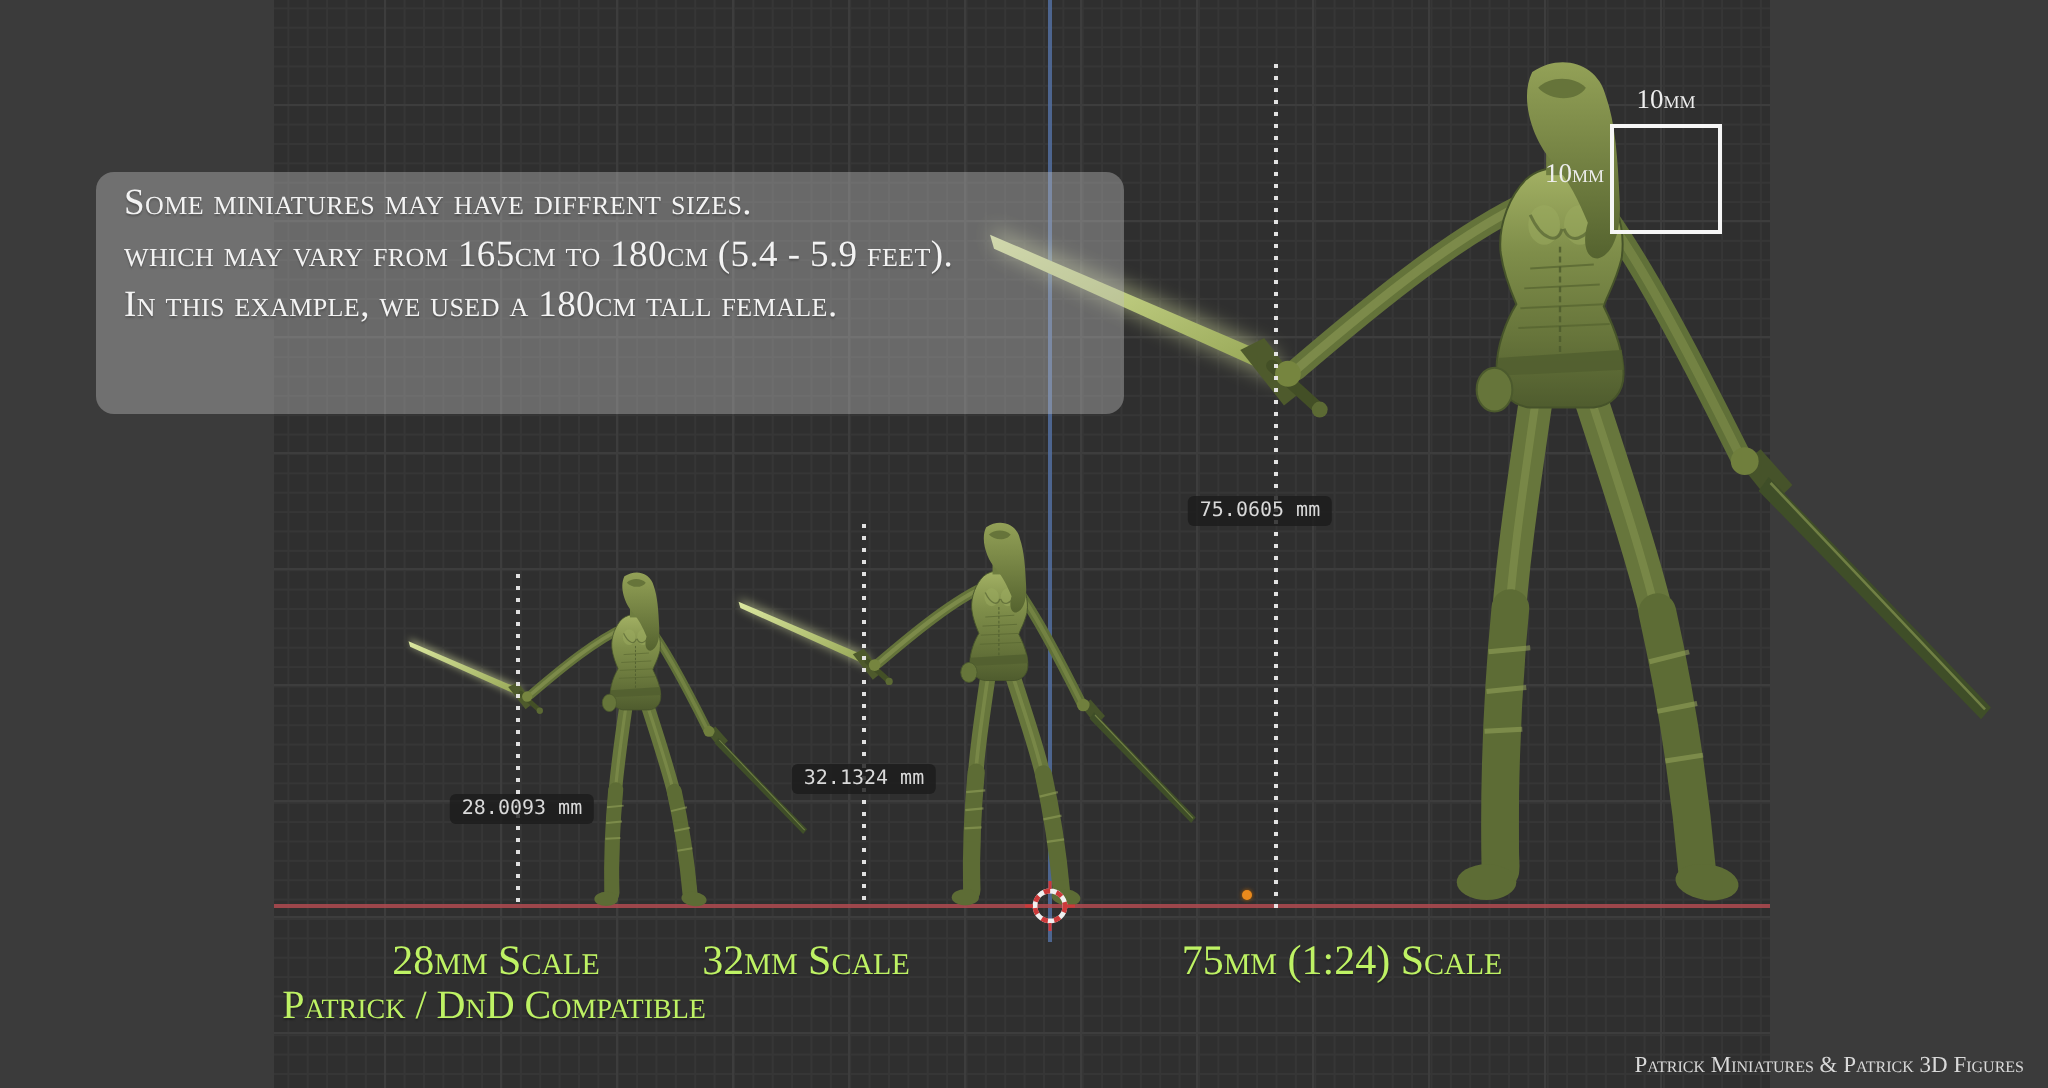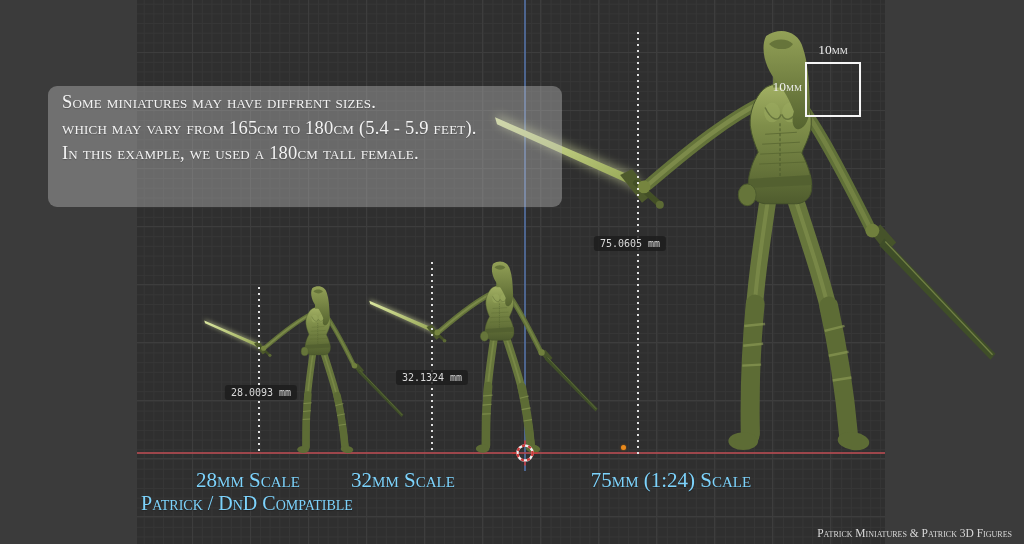--- a/index.html
+++ b/index.html
@@ -46,25 +46,25 @@
   .smallcaps{font-variant:small-caps;color:#eeeeee;font-size:13.5px;}
   
   .dotline{
     position:absolute;width:2px;
     background-image:repeating-linear-gradient(180deg, rgba(240,240,240,.92) 0 2px, transparent 2px 6px);
   }
   .mlabel{
     position:absolute;transform:translateX(-50%);
     background:rgba(28,28,28,.82);color:#d9d9d9;
     font-family:"DejaVu Sans Mono",monospace;font-size:10px;
-    padding:2px 6px;border-radius:3px;white-space:nowrap;
+    padding:2px 6px;border-radius:3px;white-space:nowrap;margin-top:12px;
   }
   
   .scale-label{
-    position:absolute;font-variant:small-caps;color:#7dd3fc;
+    position:absolute;font-variant:small-caps;color:#bef264;
     font-size:21px;white-space:nowrap;
     transform:translateX(-50%);
     text-shadow:0 1px 1px rgba(0,0,0,.3);
   }
   .credit{
     position:absolute;right:12px;bottom:5px;
     font-variant:small-caps;color:#d9d9d9;font-size:11.5px;white-space:nowrap;
   }
   .figure{position:absolute;}
   .cursor3d{position:absolute;left:511px;top:439px;width:28px;height:28px;}

